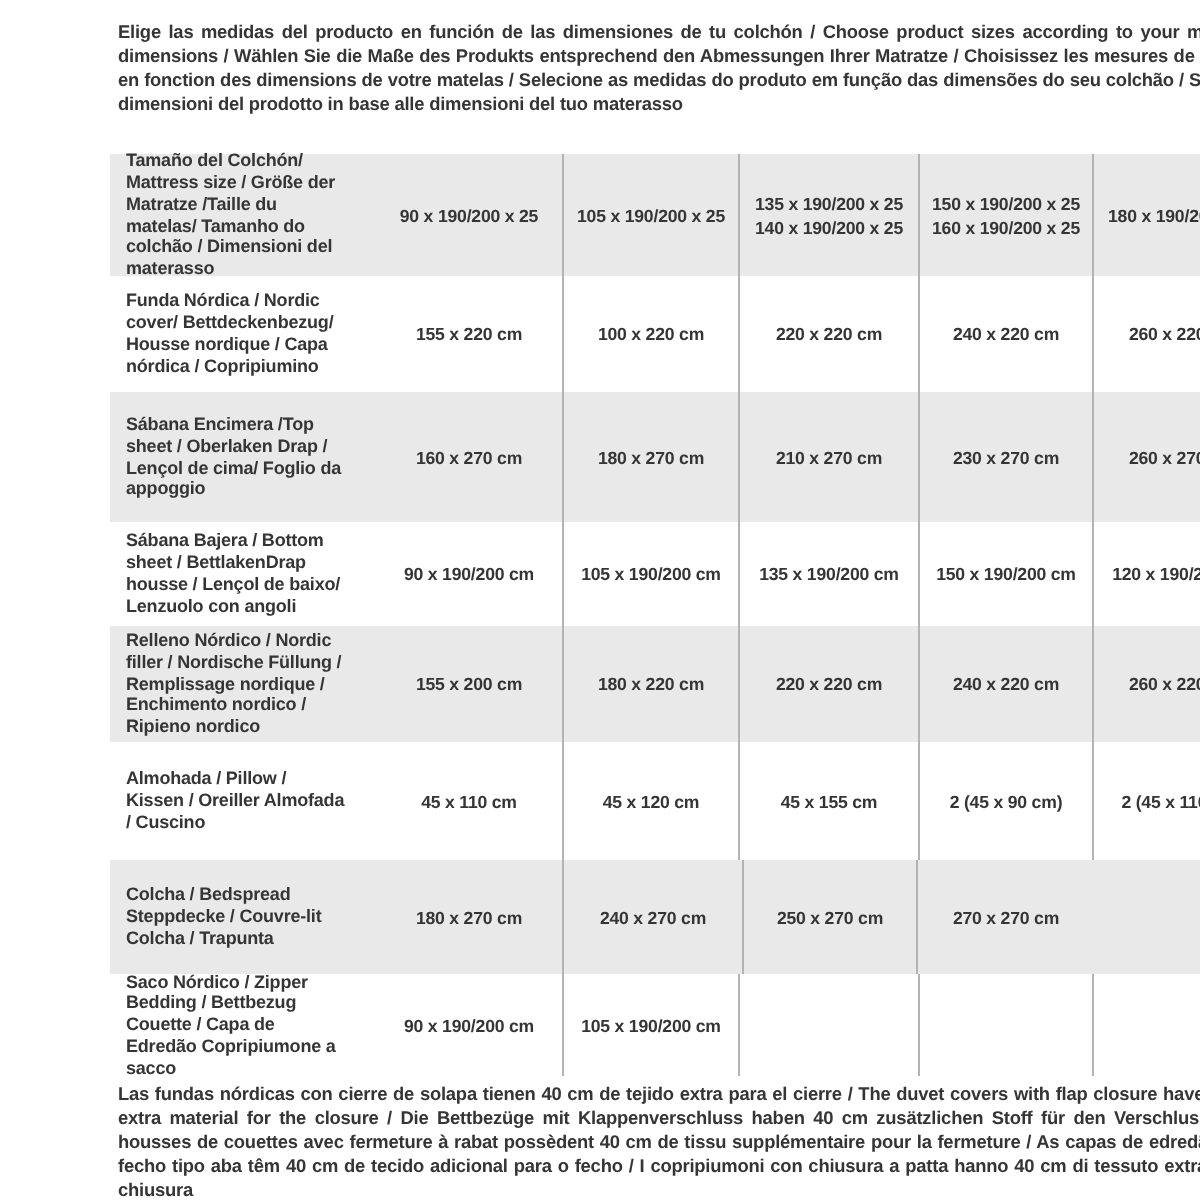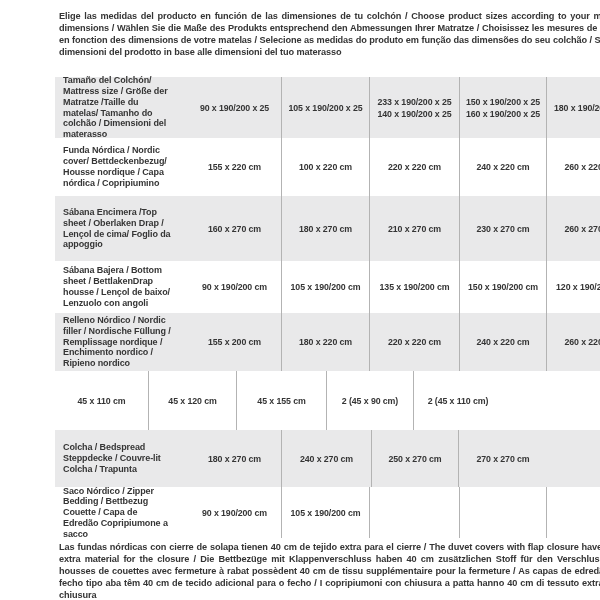--- a/index.html
+++ b/index.html
@@ -50,21 +50,21 @@
   <p class="intro">Elige las medidas del producto en función de las dimensiones de tu colchón / Choose product sizes according to your mattress dimensions / Wählen Sie die Maße des Produkts entsprechend den Abmessungen Ihrer Matratze / Choisissez les mesures de l'article en fonction des dimensions de votre matelas / Selecione as medidas do produto em função das dimensões do seu colchão / Scegli le dimensioni del prodotto in base alle dimensioni del tuo materasso</p>
 
   <div class="size-table">
 
     <div class="trow r1">
       <div class="cell label">Tamaño del Colchón/ Mattress size / Größe der Matratze /Taille du matelas/ Tamanho do colchão / Dimensioni del materasso</div>
       <div class="cell c2">90 x 190/200 x 25</div>
       <div class="cell c3">105 x 190/200 x 25</div>
       <div class="cell c4">
         <div class="stack">
-          <span>233 x 190/200 x 25</span>
+          <span>135 x 190/200 x 25</span>
           <span>140 x 190/200 x 25</span>
         </div>
       </div>
       <div class="cell c5">
         <div class="stack">
           <span>150 x 190/200 x 25</span>
           <span>160 x 190/200 x 25</span>
         </div>
       </div>
       <div class="cell c6">180 x 190/200 x 25</div>
@@ -100,20 +100,21 @@
     <div class="trow r5">
       <div class="cell label">Relleno Nórdico / Nordic filler / Nordische Füllung / Remplissage nordique / Enchimento nordico / Ripieno nordico</div>
       <div class="cell c2">155 x 200 cm</div>
       <div class="cell c3">180 x 220 cm</div>
       <div class="cell c4">220 x 220 cm</div>
       <div class="cell c5">240 x 220 cm</div>
       <div class="cell c6">260 x 220 cm</div>
     </div>
 
     <div class="trow r6">
+      <div class="cell label">Almohada  / Pillow / Kissen / Oreiller Almofada / Cuscino</div>
       <div class="cell c2">45 x 110 cm</div>
       <div class="cell c3">45 x 120 cm</div>
       <div class="cell c4">45 x 155 cm</div>
       <div class="cell c5">2 (45 x 90 cm)</div>
       <div class="cell c6">2 (45 x 110 cm)</div>
     </div>
 
     <div class="trow r7">
       <div class="cell label">Colcha / Bedspread Steppdecke / Couvre-lit Colcha / Trapunta</div>
       <div class="cell c2">180 x 270 cm</div>

